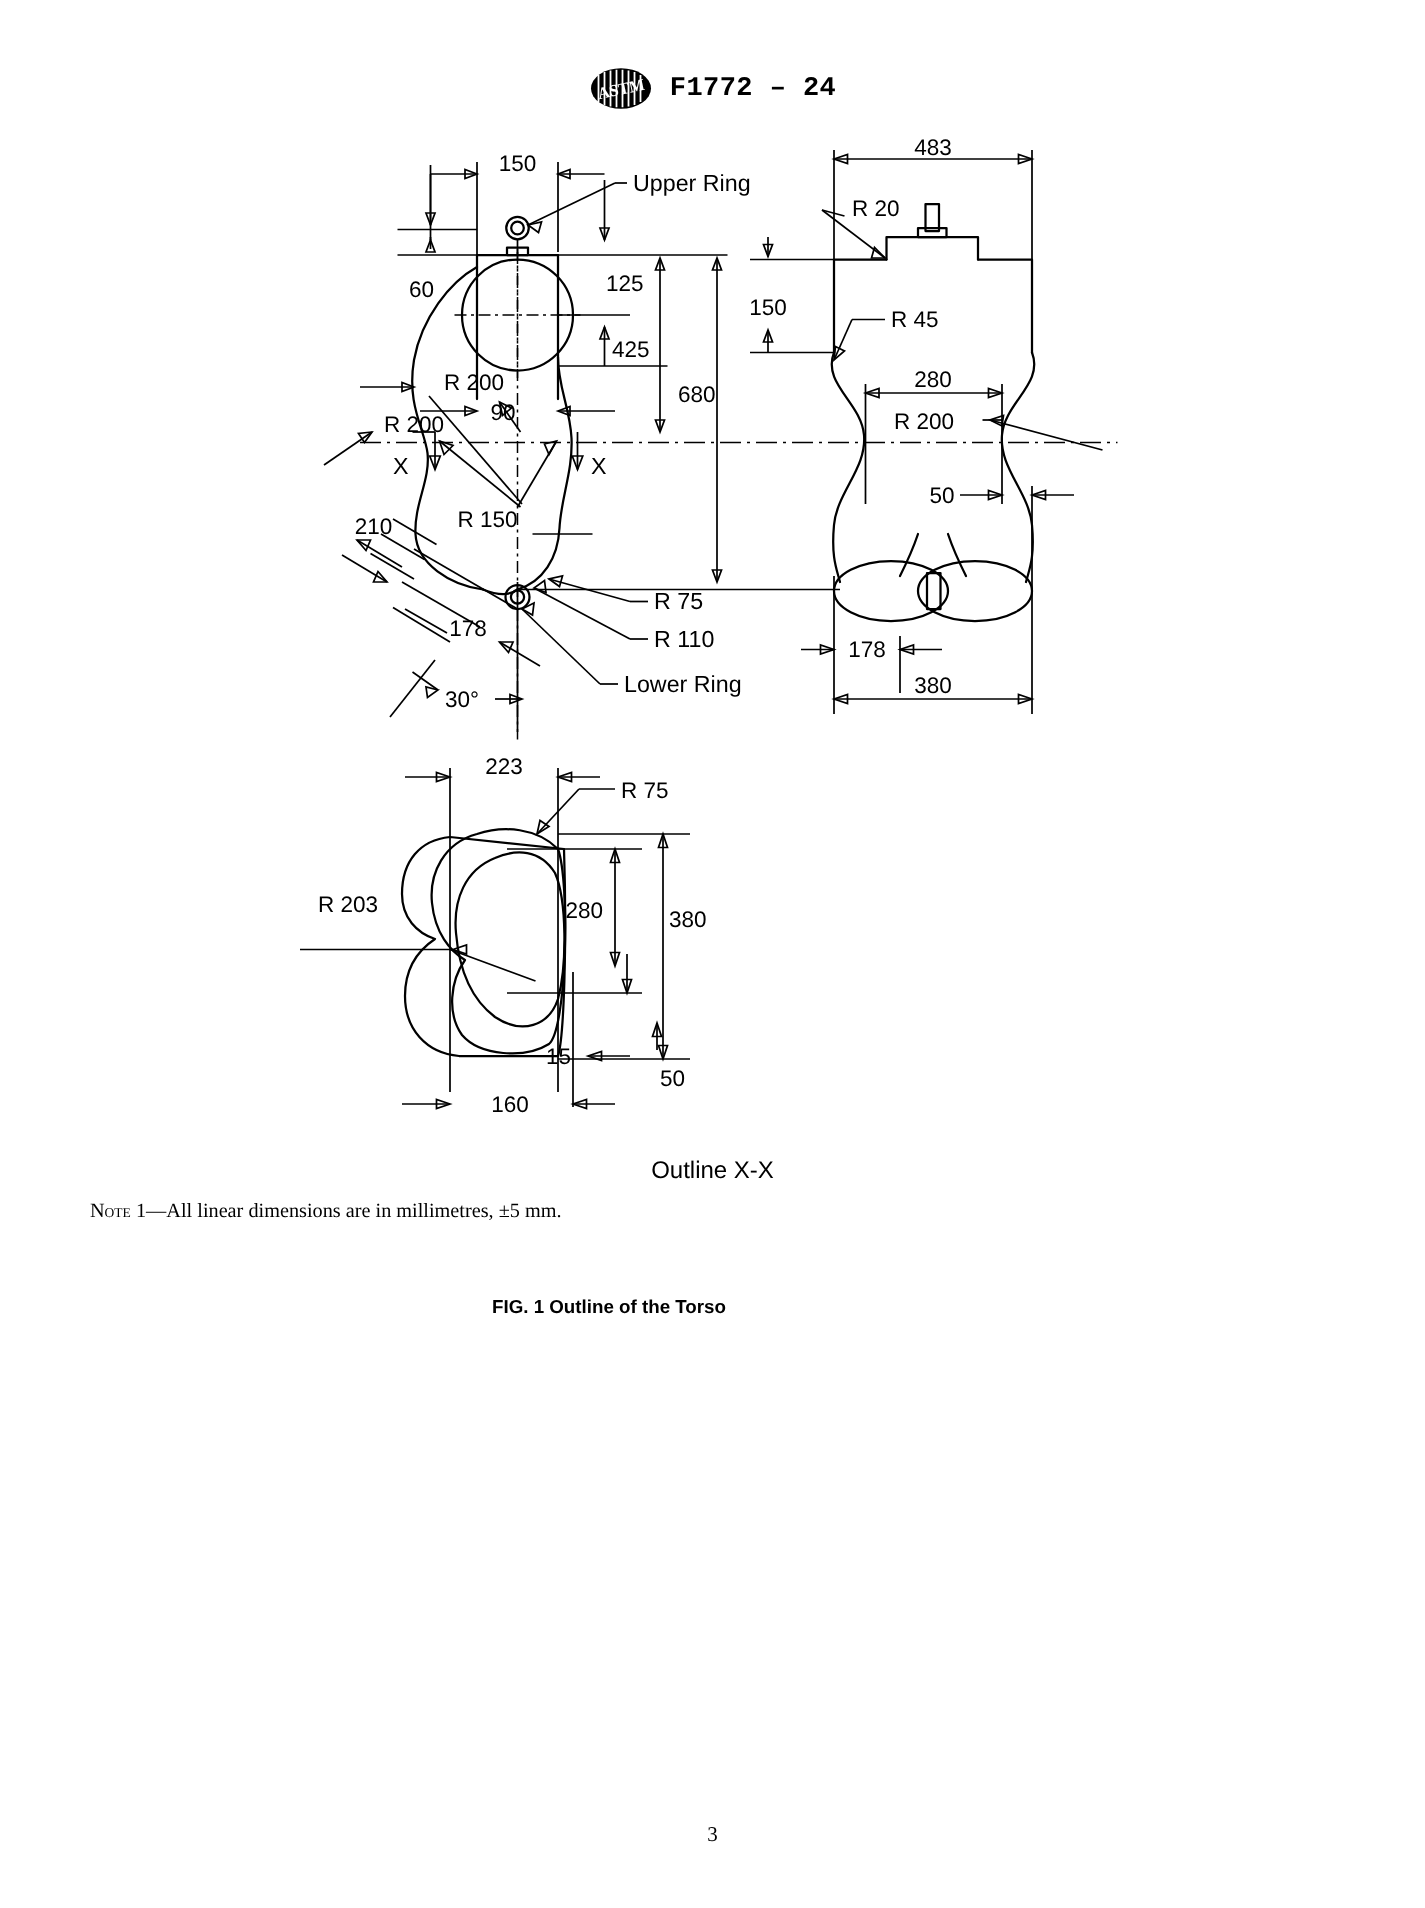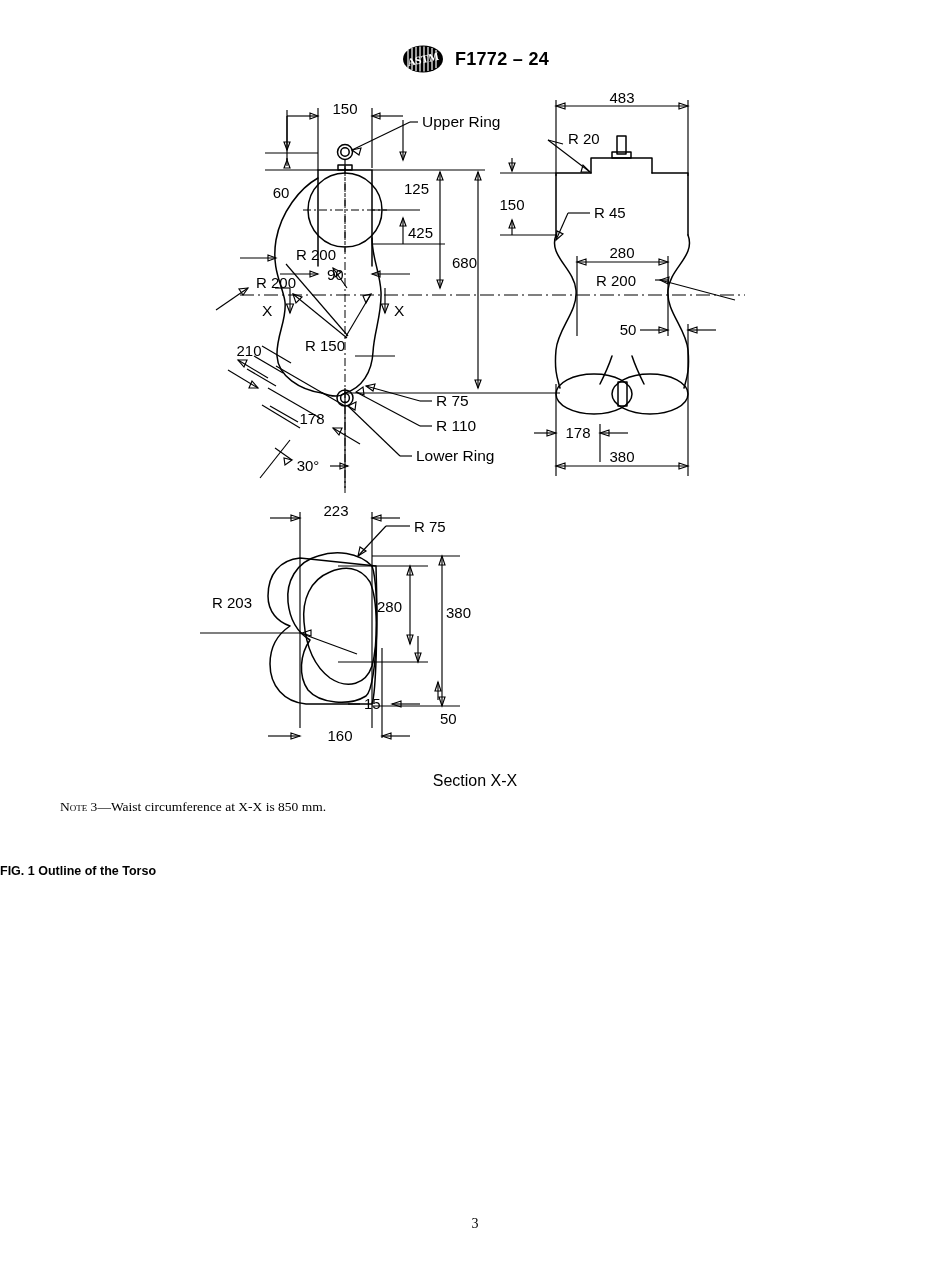--- a/index.html
+++ b/index.html
@@ -12,21 +12,21 @@
   }
   .page { position:relative; width:950px; height:1272px; }
 
   
   .header {
     position:absolute; left:0; top:44px; width:950px;
     display:flex; justify-content:center; align-items:center; gap:10px;
   }
   .astm-logo { width:44px; height:30px; display:block; }
   .std-id {
-    font-family:Liberation Sans, sans-serif;
+    font-family:Liberation Mono, monospace;
     font-weight:bold; font-size:18px; letter-spacing:.3px; color:#000;
   }
 
   
   .figure { position:absolute; left:0; top:88px; width:754px; height:700px; }
   .figure svg { display:block; }
 
   
   .section-caption {
     position:absolute; left:0; top:772px; width:950px; text-align:center;
@@ -37,21 +37,21 @@
   
   .notes { position:absolute; left:60px; top:798px; width:830px; }
   .note {
     font-family:"Liberation Serif", serif;
     font-size:13.5px; line-height:17px; color:#000; white-space:nowrap;
   }
   .note .nlabel { font-variant:small-caps; font-size:13.5px; }
 
   
   .fig-caption {
-    position:absolute; left:0; top:864px; width:812px; 
+    position:absolute; left:0; top:864px; width:812px; text-align:center;
     font-family:"Liberation Sans", sans-serif;
     font-weight:bold; font-size:12.5px; color:#000;
   }
 
   
   .page-number {
     position:absolute; left:0; top:1216px; width:950px; text-align:center;
     font-family:"Liberation Serif", serif; font-size:14px; color:#000;
   }
 
@@ -417,25 +417,25 @@
         <line class="ln" x1="268" y1="648" x2="300" y2="648"></line>
         <path class="ln" d="M300 648 l-9 -3 v6 z" fill="#000"></path>
         <line class="ln" x1="382" y1="648" x2="410" y2="648"></line>
         <path class="ln" d="M382 648 l9 -3 v6 z" fill="#000"></path>
         <text class="dimtxt" x="340" y="653" text-anchor="middle">160</text>
       </g>
 
     </svg>
   </div>
 
-  <div class="section-caption">Section X-X</div>
+  <div class="section-caption">Outline X-X</div>
 
   <div class="notes">
     <div class="note">
-      <span class="nlabel">Note 3</span><span>—Waist circumference at X-X is 850 mm.</span>
+      <span class="nlabel">Note 1</span><span>—All linear dimensions are in millimetres, ±5 mm.</span>
     </div>
   </div>
 
   <div class="fig-caption">FIG. 1 Outline of the Torso</div>
 
   <div class="page-number">3</div>
 
 </div>
 
 </body></html>

